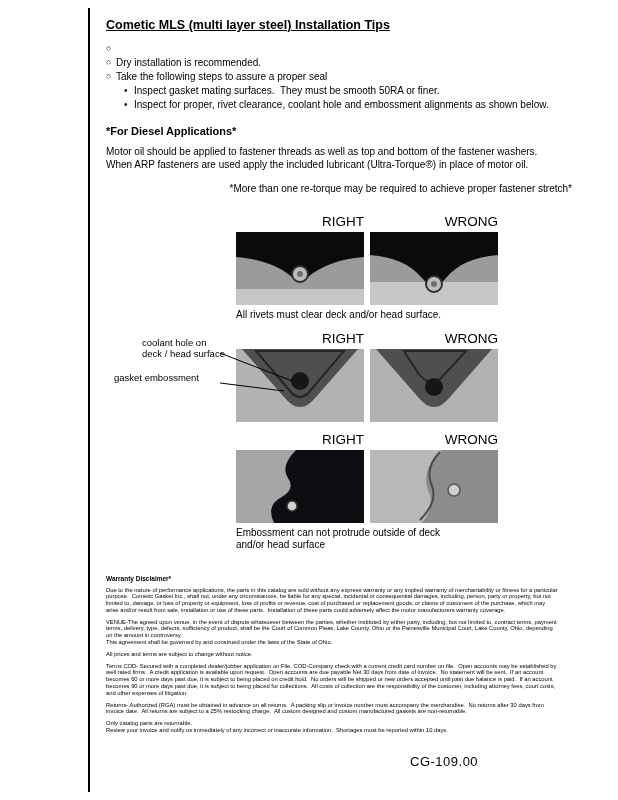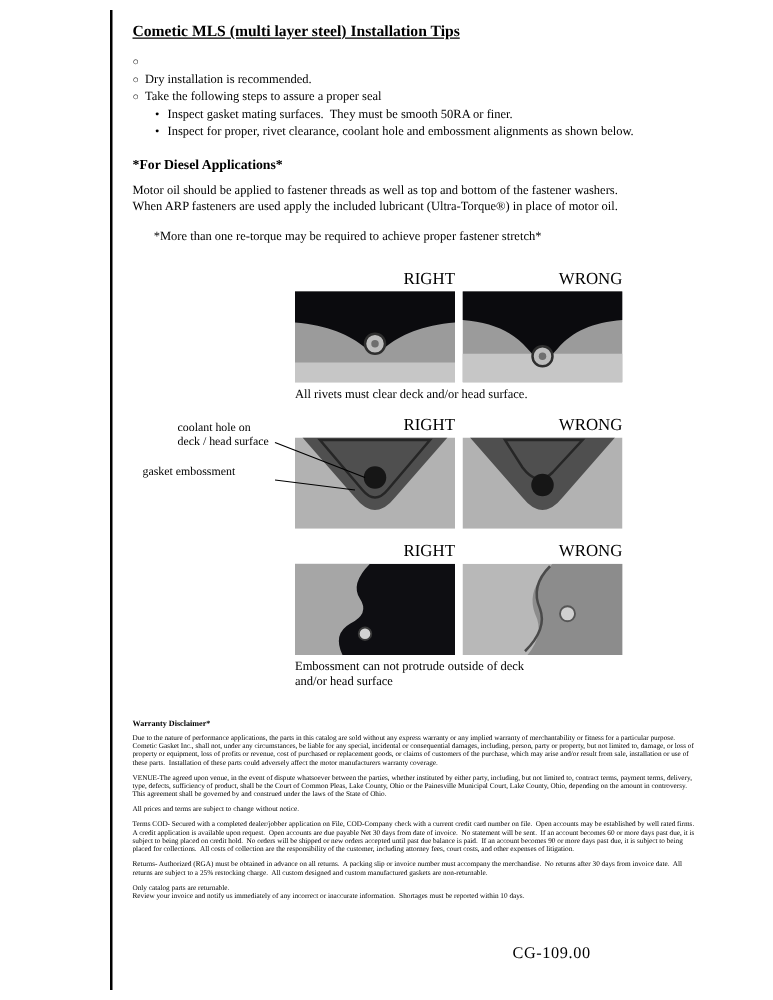--- a/index.html
+++ b/index.html
@@ -1,32 +1,32 @@
 <!DOCTYPE html>
 <html><head>
 <meta charset="utf-8">
 <style>
   html,body { margin:0; padding:0; background:#fff; }
   .page { position:relative; width:618px; height:797px; background:#ffffff;
-          font-family:Liberation Serif, serif; color:#000; overflow:hidden; }
+          font-family:Liberation Sans, sans-serif; color:#000; overflow:hidden; }
   .left-rule { position:absolute; left:88px; top:8px; width:2px; height:784px; background:#000; }
   .content { position:absolute; left:106px; top:12px; width:466px; }
 
   .doc-title { font-size:12.5px; font-weight:bold; text-decoration:underline; margin:6px 0 10px 0; }
 
   .tips { font-size:10px; }
   .tip { display:flex; margin:1px 0; }
   .tip .marker { width:10px; flex:none; font-size:8.5px; line-height:13px; }
   .tip .txt { white-space:pre-wrap; line-height:13px; }
   .tip.sub { margin-left:18px; }
   .tip.sub .marker { font-size:10px; }
 
   .diesel-heading { font-size:11px; font-weight:bold; margin:14px 0 9px 0; }
   .para { font-size:10px; line-height:12.5px; margin:0 0 10px 0; white-space:pre-wrap; }
-  .note { font-size:10px; margin:12px 0 0 17px; }
+  .note { font-size:10px; margin:12px 0 0 3px;text-align:right; }
 
   .figures { margin:18px 0 0 130px; width:262px; }
   .fig-row { margin-bottom:10px; }
   .fig-headers { display:flex; font-size:13.5px; line-height:16px; }
   .fig-headers span { width:128px; text-align:right; }
   .fig-headers span:first-child { margin-right:6px; }
   .fig-images { display:flex; gap:6px; position:relative; margin-top:2px; }
   .fig-images svg { display:block; }
   .fig-caption { font-size:10px; line-height:12px; margin-top:4px; white-space:pre-wrap; }
 

